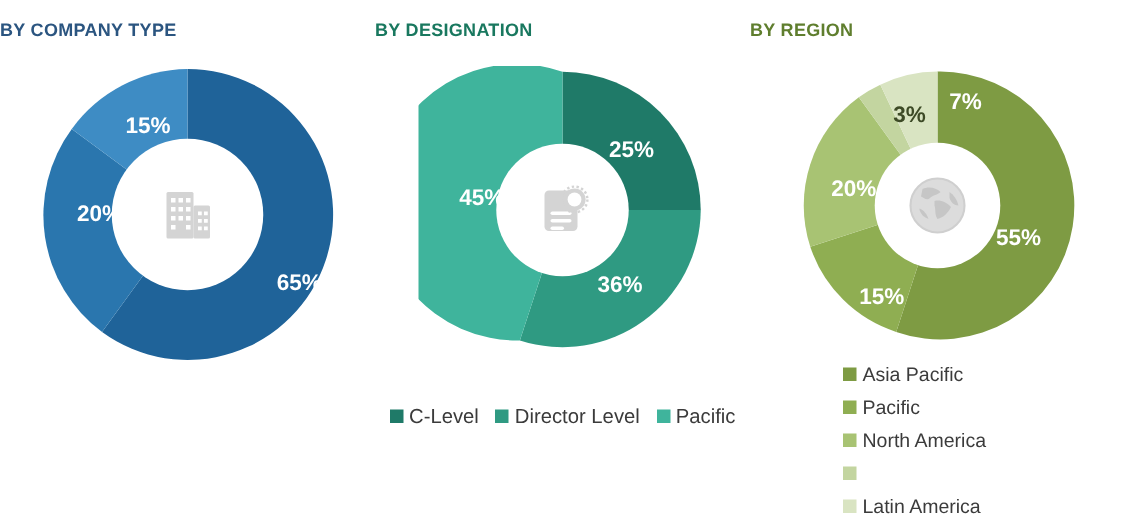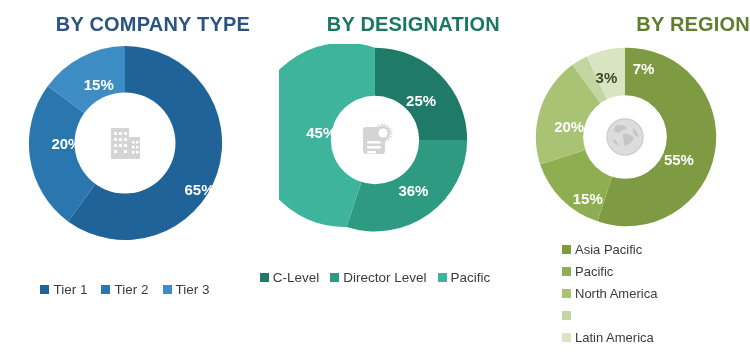--- a/index.html
+++ b/index.html
@@ -27,22 +27,22 @@
   }
   .panel-company { left: 0; }
   .panel-designation { left: 250px; }
   .panel-region { left: 500px; }
 
   .panel-title {
     position: absolute;
     top: 13px;
     left: 0;
     width: 100%;
-    text-align: right;
-    font-size: 20px;
+    text-align: left;
+    font-size: 12px;
     font-weight: bold;
     letter-spacing: 0.2px;
   }
   .title-company { color: #2b5580; }
   .title-designation { color: #19785f; }
   .title-region { color: #5f7e2e; }
 
   .donut-wrap {
     position: absolute;
     left: 50%;
@@ -153,34 +153,20 @@
               <rect x="32" y="19" width="2.5" height="2.5"></rect>
             <rect x="28" y="24" width="2.5" height="2.5"></rect>
               <rect x="32" y="24" width="2.5" height="2.5"></rect>
             <rect x="28" y="29" width="2.5" height="2.5"></rect>
               <rect x="32" y="29" width="2.5" height="2.5"></rect>
           </g>
         </svg>
       </span>
     </div>
 
-    <div class="legend-h legend-company">
-      <div class="legend-item">
-        <span class="swatch" style="background:#1f6399"></span>
-        <span>Tier 1</span>
-      </div>
-      <div class="legend-item">
-        <span class="swatch" style="background:#2a76ae"></span>
-        <span>Tier 2</span>
-      </div>
-      <div class="legend-item">
-        <span class="swatch" style="background:#3e8cc4"></span>
-        <span>Tier 3</span>
-      </div>
-    </div>
   </div>
 
   <div class="panel panel-designation">
     <div class="panel-title title-designation">BY DESIGNATION</div>
 
     <div class="donut-wrap donut-designation">
       <svg viewBox="0 0 100 100">
 
         <path fill="#1f7a68" d="M 50 50 L 50 2 A 48 48 0 0 1 98 50 Z"></path>
 

